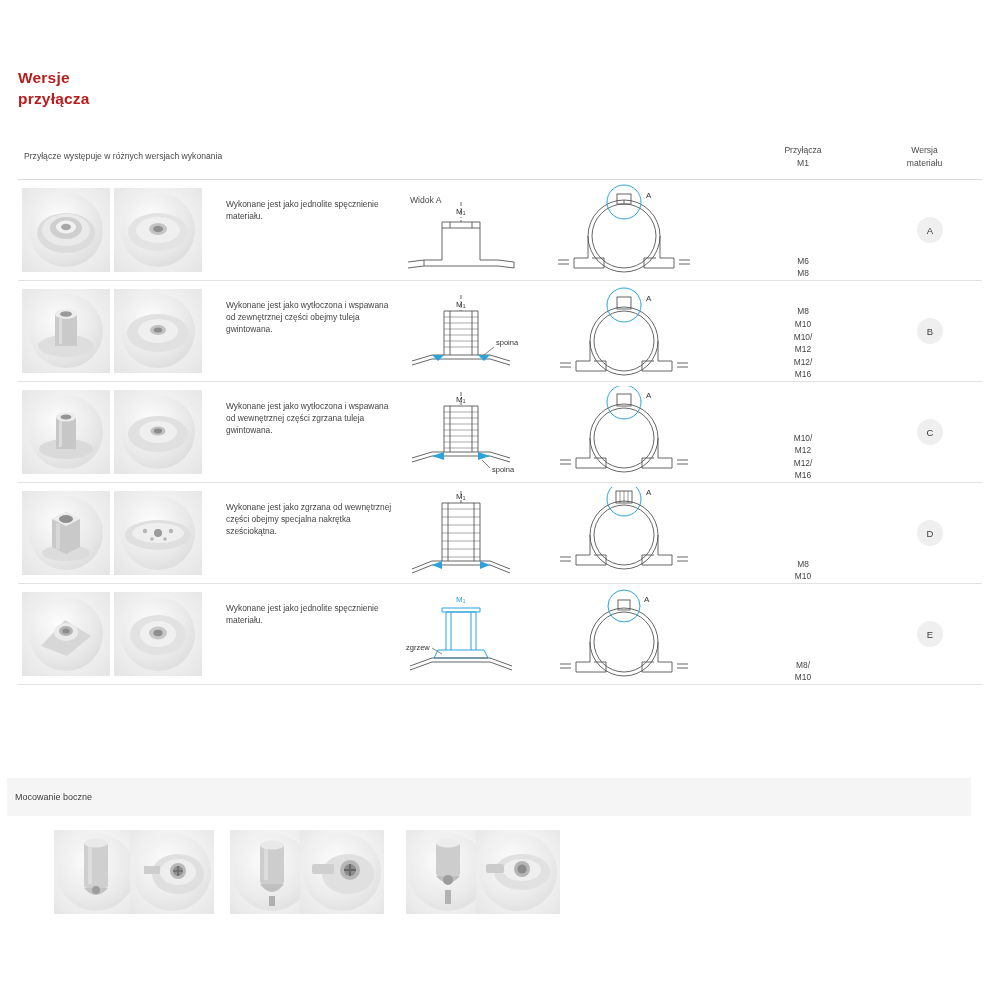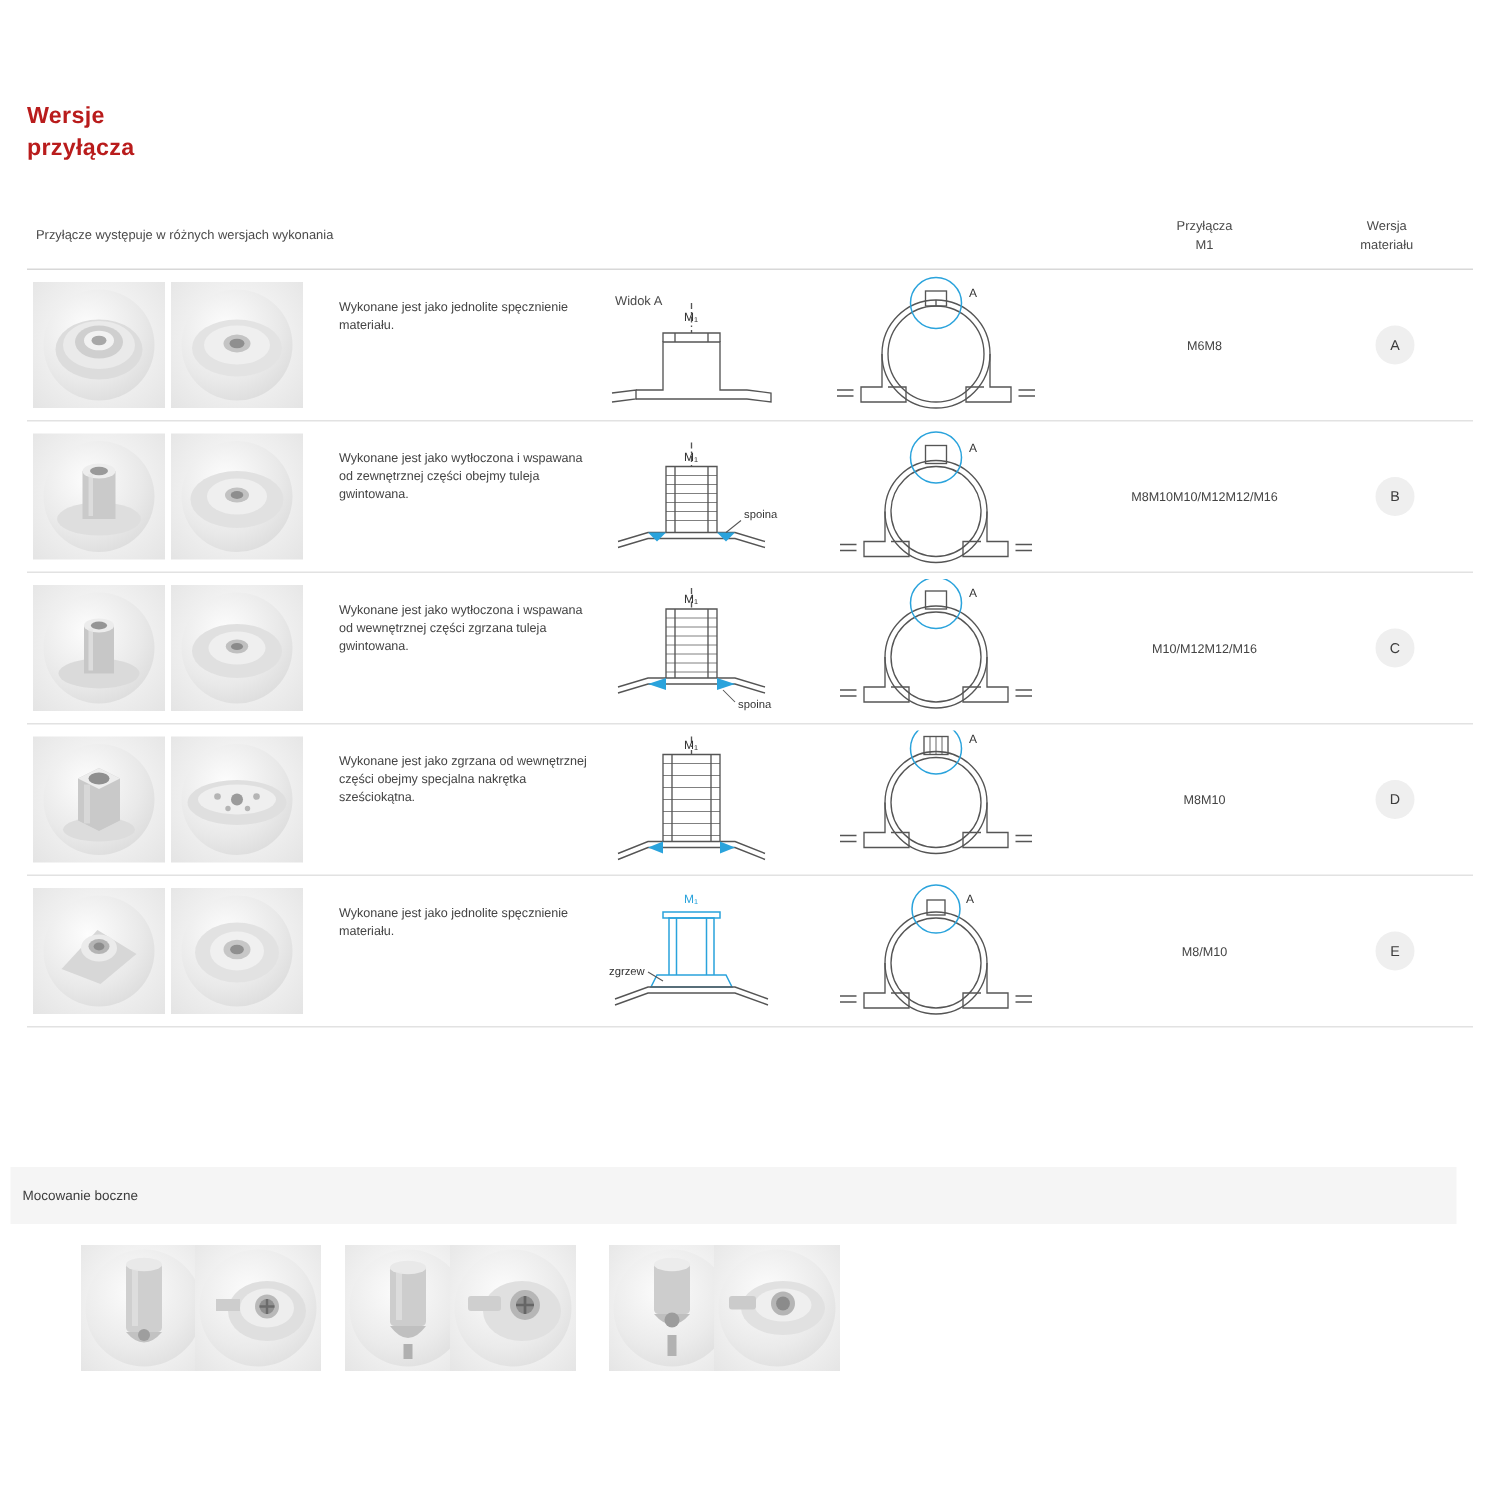--- a/index.html
+++ b/index.html
@@ -93,22 +93,22 @@
     line-height: 1.45;
     color: #444;
   }
 
   
   .viewsvg { position: absolute; left: 0; top: 4px; }
 
   
   .m1list {
     position: absolute; left: 0; right: 0; top: 0; bottom: 0;
-    display: flex; flex-direction: row;
-    align-items: center; justify-content: center;
+    display: flex; flex-direction: column;
+    align-items: center; justify-content: flex-end;
     font-size: 8.4px; line-height: 1.5; color: #444;
     text-align: center;
   }
 
   
   .verwrap {
     position: absolute; left: 0; right: 0; top: 0; bottom: 0;
     display: flex; align-items: center; justify-content: center;
   }
   .verbadge {

